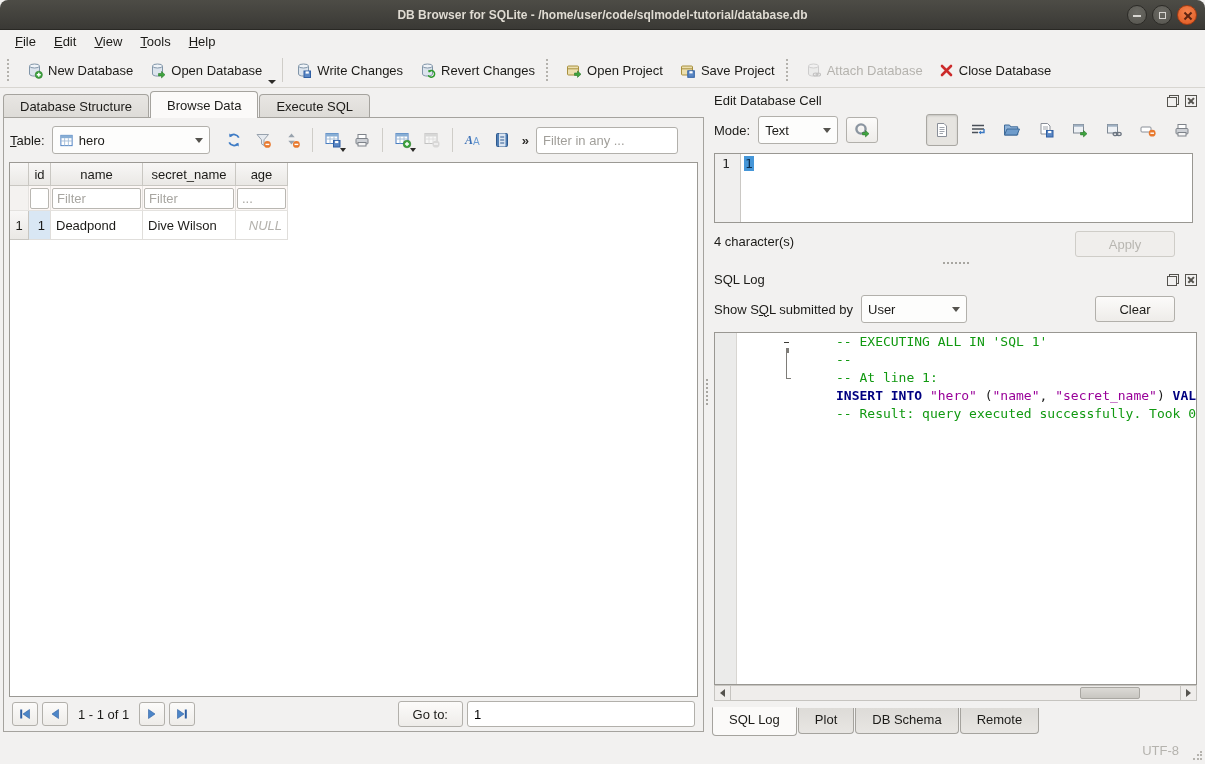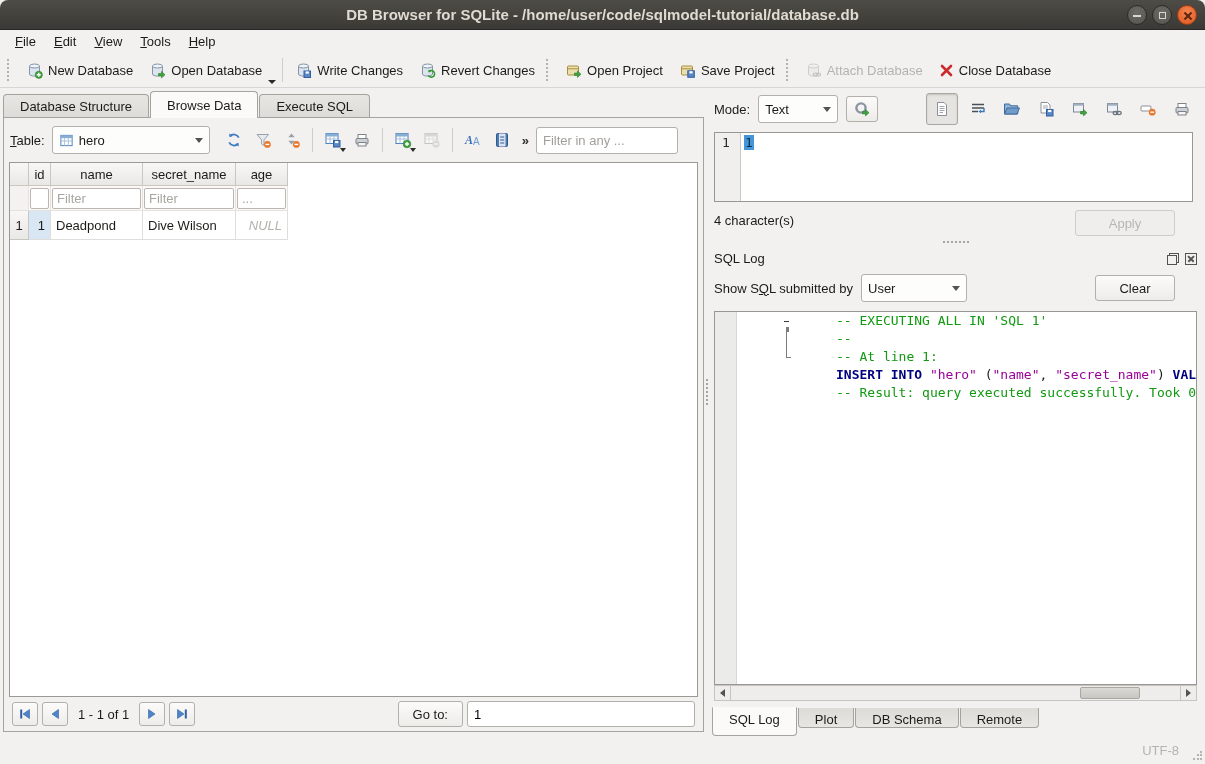--- a/index.html
+++ b/index.html
@@ -5,21 +5,21 @@
   * { margin:0; padding:0; box-sizing:border-box; }
   html,body { width:1205px; height:764px; overflow:hidden;
     font-family:"Liberation Sans", sans-serif; font-size:13px; color:#1c1b18;
     background:#f2f1f0; }
   svg { display:block; }
 
   
   #titlebar { position:absolute; left:0; top:0; width:1205px; height:30px;
     background:linear-gradient(#4d4c46,#3a3935); border-bottom:1px solid #292824;
     border-radius:8px 8px 0 0; display:flex; align-items:center; }
-  #titlebar .title { flex:1; text-align:center; font-weight:bold; font-size:15px;
+  #titlebar .title { flex:1; text-align:center; font-weight:bold; font-size:12px;
     color:var(--titlebar-text,#dfdbd2); }
   .win-controls { position:absolute; right:8px; top:5px; display:flex; gap:5px; }
   .win-btn { width:20px; height:20px; border-radius:50%; position:relative;
     background:radial-gradient(circle at 50% 35%, #6b6a64, #55544e);
     border:1px solid #2c2b27; }
   .win-btn.close { background:radial-gradient(circle at 50% 35%, #f5854f, #dd5720);
     border:1px solid #a33b12; }
   .win-btn .bar { position:absolute; left:5px; top:9px; width:8px; height:2px; background:#d8d6d2; }
   .win-btn .box { position:absolute; left:6px; top:6px; width:7px; height:7px; border:1.5px solid #d8d6d2; }
   .win-btn .x1,.win-btn .x2 { position:absolute; left:4.5px; top:8.5px; width:10px; height:2px; background:#5e2410; }
@@ -168,21 +168,21 @@
   .scroll-arrow { width:16px; height:14px; display:flex; align-items:center; justify-content:center; }
   .scroll-arrow.left { border-right:1px solid #c6c4c0; }
   .scroll-arrow.right { margin-left:auto; border-left:1px solid #c6c4c0; }
   .tri-l { width:0; height:0; border-top:4px solid transparent; border-bottom:4px solid transparent; border-right:5px solid #55534e; }
   .tri-r { width:0; height:0; border-top:4px solid transparent; border-bottom:4px solid transparent; border-left:5px solid #55534e; }
   .scroll-thumb { position:absolute; left:365px; top:1px; width:60px; height:12px;
     background:linear-gradient(#dcdad6,#c8c6c1); border:1px solid #a9a7a2; border-radius:2px; }
 
   .bottom-tabs { height:36px; display:flex; align-items:flex-start; padding-top:7px; }
   .btab { border:1px solid #a5a39e; border-top:none; border-radius:0 0 4px 4px;
-    background:linear-gradient(#dddbd7,#e8e6e3); padding:4px 16px 5px; height:20px; margin-right:1px; }
+    background:linear-gradient(#dddbd7,#e8e6e3); padding:4px 16px 5px; height:26px; margin-right:1px; }
   .btab.active { background:#fbfaf9; height:29px; margin-top:-1px; border-top:1px solid #fbfaf9; }
 
   
   #statusbar { position:absolute; left:0; top:737px; width:1205px; height:27px;
     display:flex; align-items:center; justify-content:flex-end; padding-right:26px; color:#b5b3ae; }
   #grip { position:absolute; right:3px; bottom:3px; width:10px; height:10px;
     background:radial-gradient(circle at 2px 8px,#b5b3ae 1px,transparent 1.5px),
                radial-gradient(circle at 6px 8px,#b5b3ae 1px,transparent 1.5px),
                radial-gradient(circle at 6px 4px,#b5b3ae 1px,transparent 1.5px),
                radial-gradient(circle at 9px 8px,#b5b3ae 1px,transparent 1.5px),
@@ -477,20 +477,27 @@
     <input id="goto-input" value="1" style="">
   </div>
 </div>
 
 <div id="v-splitter">
     <div class="dots"></div>
   </div>
 
 <div id="dock">
 
+  <div class="dock-title">
+    <span class="t">Edit Database Cell</span>
+    <div class="dock-icons">
+      <div class="float-icon"></div>
+      <div class="close-icon"></div>
+    </div>
+  </div>
 
   <div class="mode-row">
     <span>Mode:</span>
     <div class="combo" id="mode-combo">
       <span>Text</span>
       <span class="arrow"></span>
     </div>
     <div class="btn" style="width:32px; padding:0;">
       <svg width="18" height="18" viewBox="0 0 18 18">
         <circle cx="8" cy="8" r="4.6" fill="none" stroke="#8b95a0" stroke-width="2.4"></circle>

